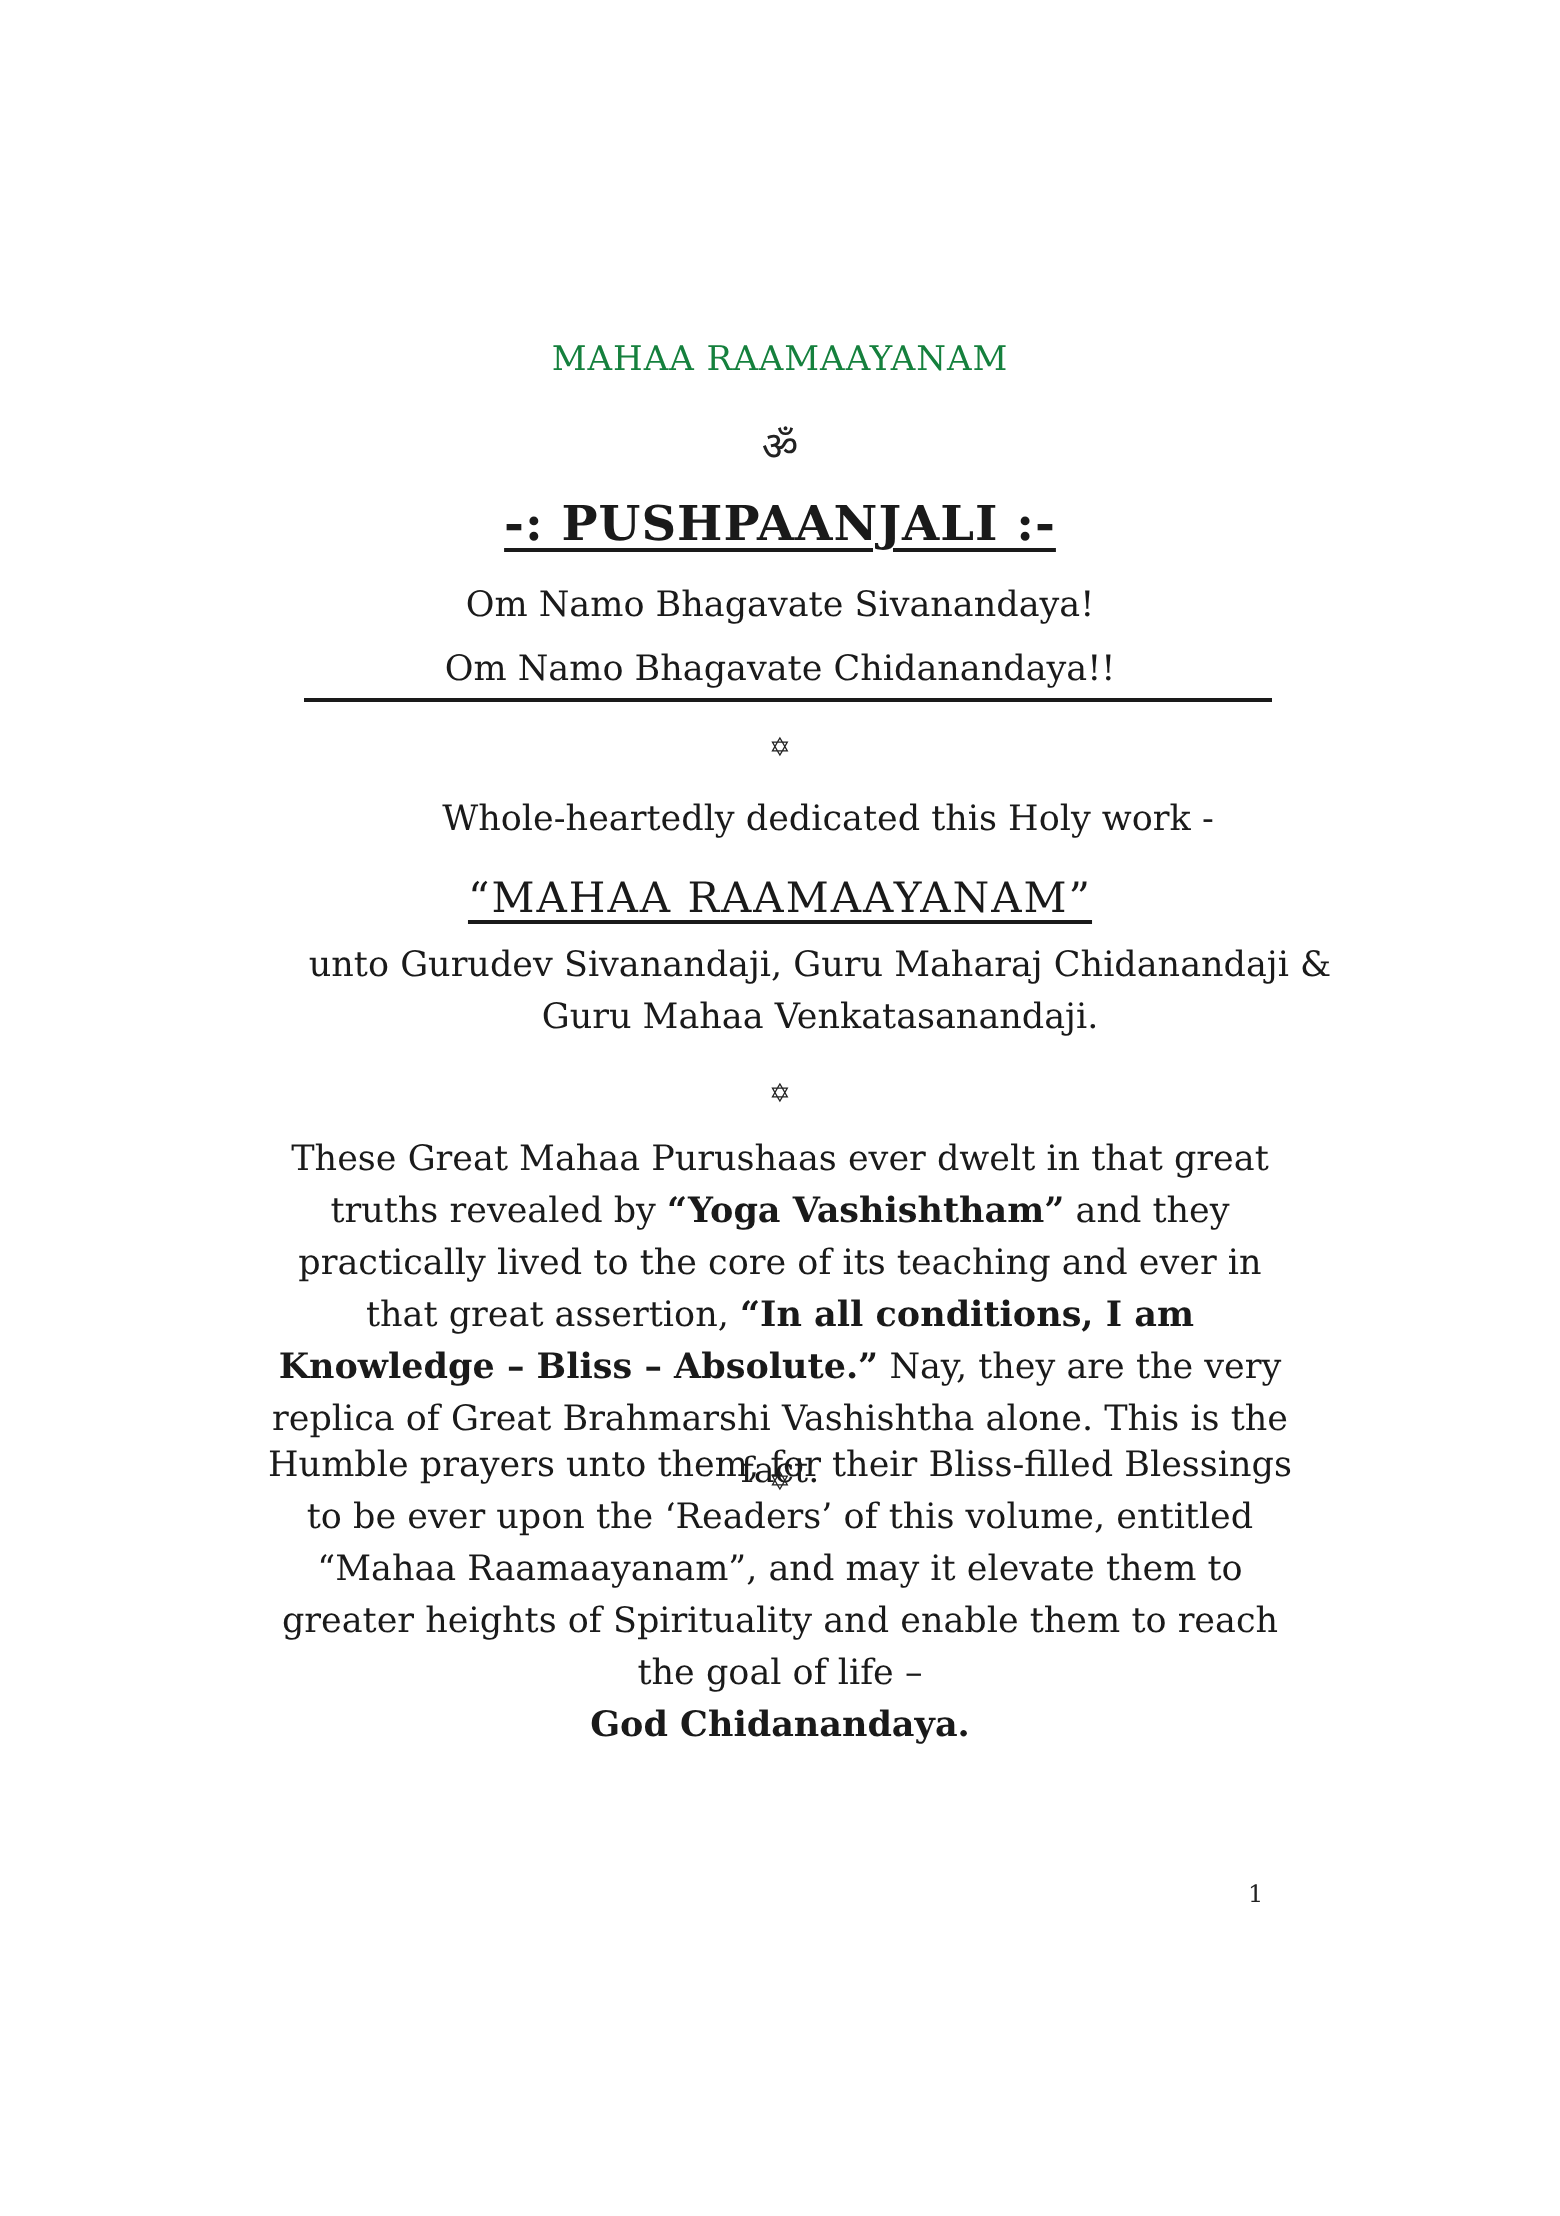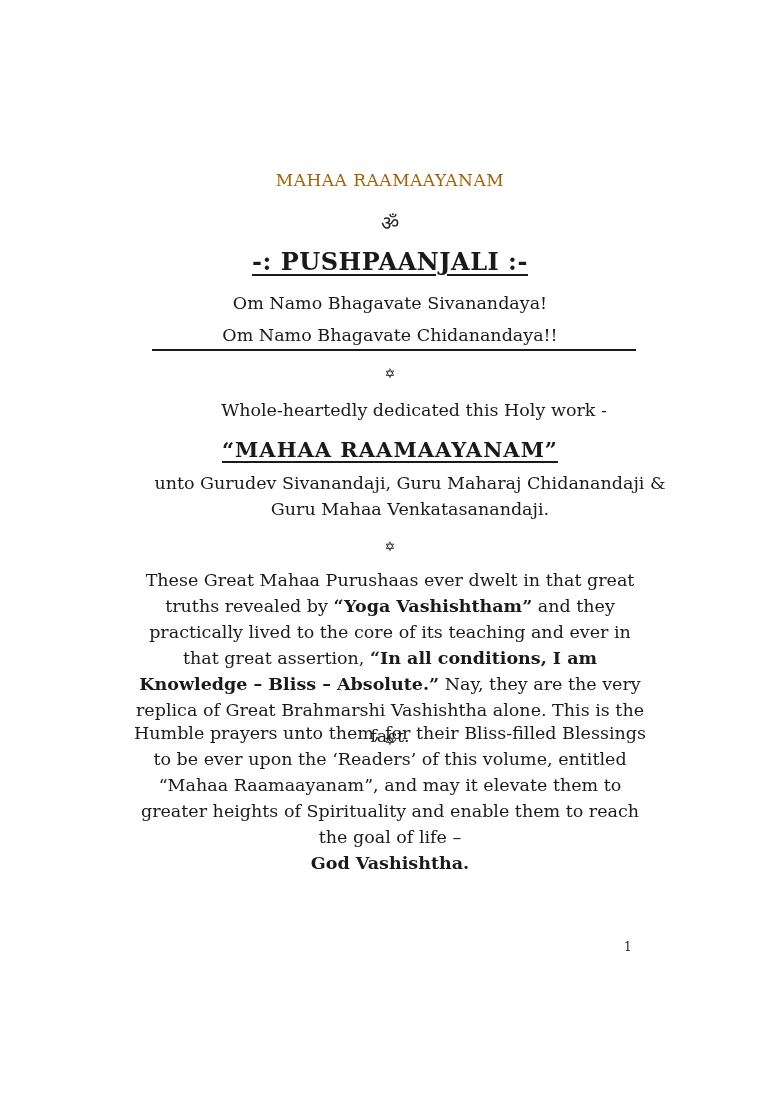--- a/index.html
+++ b/index.html
@@ -1,32 +1,32 @@
 <!DOCTYPE html>
 <html><head>
 <meta charset="utf-8">
 <style>
   html, body { margin: 0; padding: 0; background: #ffffff; }
   body { width: 780px; height: 1108px; position: relative; overflow: hidden;
          font-family: "DejaVu Serif", "Liberation Serif", serif; color: #1a1a1a; }
   .page { position: absolute; left: 0; top: 0; width: 780px; height: 1108px; }
   .center { position: absolute; left: 0; width: 780px; text-align: center; }
-  .running-head { top: 170px; font-size: 17px; letter-spacing: 0.5px; color: #a16207; }
+  .running-head { top: 170px; font-size: 17px; letter-spacing: 0.5px; color: #15803d; }
   .om { top: 209px; font-size: 20px; color: #222; }
   .title { top: 247px; font-size: 24px; font-weight: bold; letter-spacing: 0.5px;
            font-family: "DejaVu Serif", serif; }
   .title span { text-decoration: underline; text-underline-offset: 4px; text-decoration-thickness: 2px; }
   .line { font-size: 17.5px; line-height: 26px; }
   .inv1 { top: 290px; }
   .inv2 { top: 322px; }
   .rule { position: absolute; left: 152px; width: 484px; top: 349px; height: 2px; background: #1a1a1a; }
   .star { font-size: 13px; color: #222; }
   .star1 { top: 366px; }
   .ded { top: 397px; padding-left: 24px; }
-  .work-title { top: 437px; font-size: 21px; font-weight: bold; letter-spacing: 1px; text-align: center; }
+  .work-title { top: 437px; font-size: 21px; font-weight: normal; letter-spacing: 1px; text-align: center; }
   .work-title span { text-decoration: underline; text-underline-offset: 4px; text-decoration-thickness: 2px; }
   .unto { top: 470px; padding-left: 20px; }
   .star2 { top: 539px; }
   .para1 { top: 567px; }
   .star3 { top: 733px; }
   .para2 { top: 720px; }
   .para { width: 520px; left: 130px; font-size: 17.5px; line-height: 26px; text-align: center; }
   .para b { font-weight: bold; }
   .page-num { position: absolute; left: 624px; top: 940px; font-size: 12px; color: #222; }
 </style>
@@ -60,17 +60,17 @@
     <div>unto Gurudev Sivanandaji, Guru Maharaj Chidanandaji &amp;</div>
     <div>Guru Mahaa Venkatasanandaji.</div>
   </div>
 
   <div class="center star star2">✡</div>
 
   <div class="center para para1"><span>These Great Mahaa Purushaas ever dwelt in that great truths revealed by </span><b>“Yoga Vashishtham”</b><span> and they practically lived to the core of its teaching and ever in that great assertion, </span><b>“In all conditions, I am Knowledge – Bliss – Absolute.”</b><span>  Nay, they are the very replica of Great Brahmarshi Vashishtha alone.   This is the fact.</span></div>
 
   <div class="center star star3">✡</div>
 
-  <div class="center para para2"><span>Humble prayers unto them, for their Bliss-filled Blessings to be ever upon the ‘Readers’ of this volume, entitled  “Mahaa Raamaayanam”, and may it elevate them to greater heights of Spirituality and enable them to reach the goal of life –</span><br><b>God Vashishtha.</b></div>
+  <div class="center para para2"><span>Humble prayers unto them, for their Bliss-filled Blessings to be ever upon the ‘Readers’ of this volume, entitled  “Mahaa Raamaayanam”, and may it elevate them to greater heights of Spirituality and enable them to reach the goal of life –</span><br><b>God Chidanandaya.</b></div>
 
   <div class="page-num">1</div>
 
 </div>
 
 </body></html>

